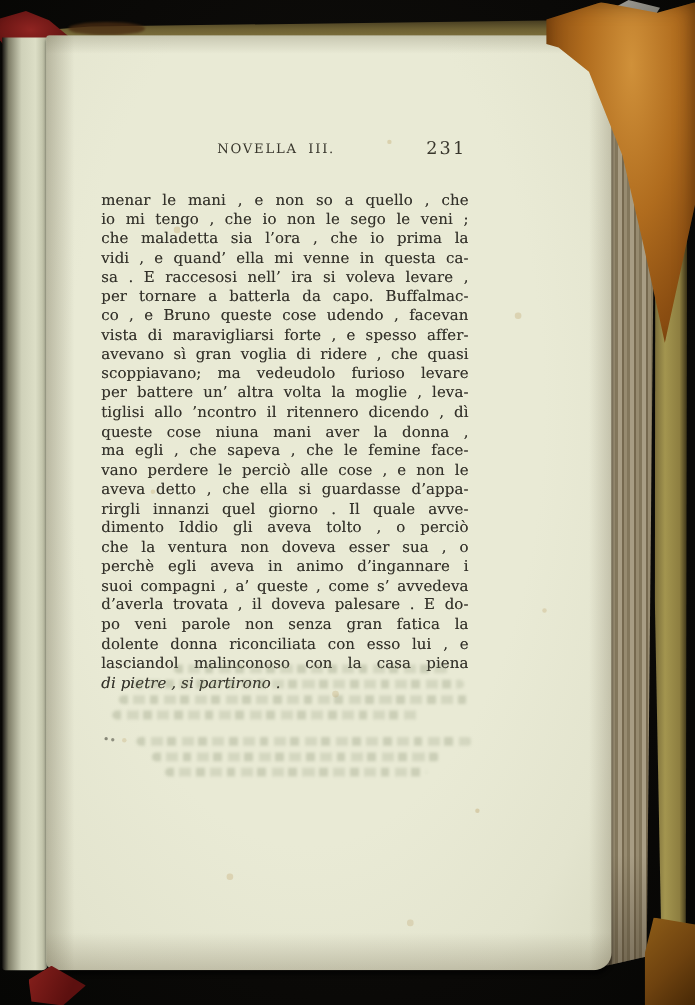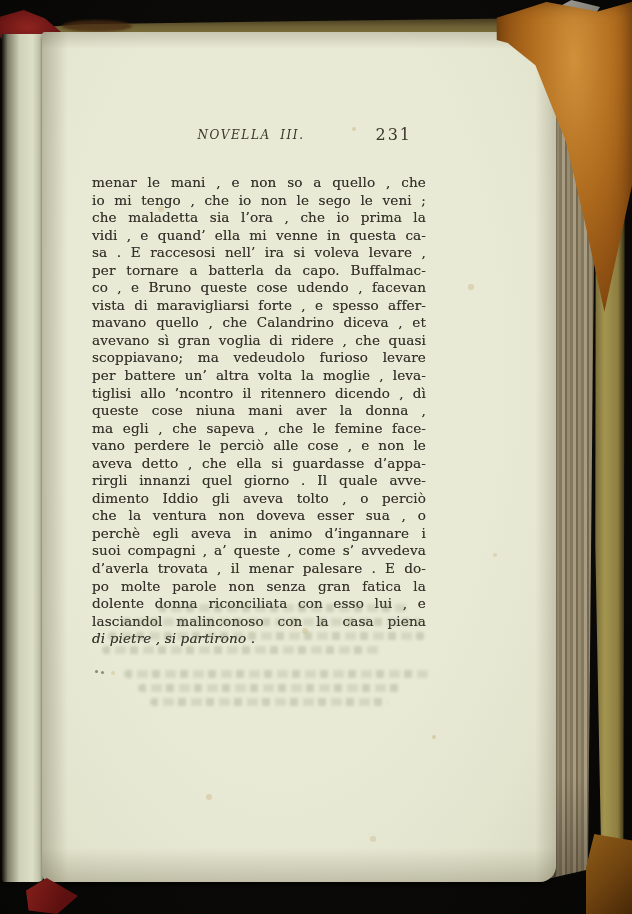--- a/index.html
+++ b/index.html
@@ -56,22 +56,22 @@
       linear-gradient(90deg, rgba(110,105,80,.38) 0%, rgba(110,105,80,0) 5%),
       linear-gradient(270deg, rgba(110,100,75,.28) 0%, rgba(0,0,0,0) 4%),
       linear-gradient(0deg, rgba(110,100,75,.30) 0%, rgba(0,0,0,0) 4%),
       linear-gradient(180deg, rgba(100,95,70,.25) 0%, rgba(0,0,0,0) 2%),
       radial-gradient(ellipse at 46% 40%, #e9ead5 55%, #e3e4ce 82%, #d9dac2 100%);
     border-radius:3px 9px 16px 8px;
     box-shadow:0 4px 3px rgba(0,0,0,.5);}
 
   .header{position:absolute;left:50px;top:96px;width:334px;height:20px;}
   .running-title{display:block;text-align:center;font-size:12px;letter-spacing:1.6px;
-    word-spacing:4px;color:#38362c;transform:translateX(-8px);font-style:italic;}
-  .page-number{position:absolute;right:14px;top:-3px;font-size:16px;letter-spacing:2px;color:#38362c;}
+    word-spacing:4px;color:#38362c;transform:translateX(-8px);}
+  .page-number{position:absolute;right:2px;top:-3px;font-size:16px;letter-spacing:2px;color:#38362c;}
 
   .body-text{position:absolute;left:50px;top:114px;width:334px;color:#33312a;
     text-shadow:0 0 .4px rgba(51,49,42,.55);margin-top:28px;}
   .tl{height:17.55px;line-height:17.55px;font-size:13.6px;letter-spacing:.1px;
     text-align:justify;text-align-last:justify;white-space:nowrap;overflow:visible;}
   .tl-last{text-align-last:left;font-style:italic;}
 
   
   .ghost{position:absolute;left:56px;top:572px;width:336px;opacity:.5;}
   .gl{height:8px;margin-bottom:6px;border-radius:4px;filter:blur(1.4px);
@@ -126,36 +126,35 @@
 
     <div class="body-text">
       <div class="tl">menar le mani , e non so a quello , che</div>
       <div class="tl">io mi tengo , che io non le sego le veni ;</div>
       <div class="tl">che maladetta sia l’ora , che io prima la</div>
       <div class="tl">vidi , e quand’ ella mi venne in questa ca-</div>
       <div class="tl">sa . E raccesosi nell’ ira si voleva levare ,</div>
       <div class="tl">per tornare a batterla da capo. Buffalmac-</div>
       <div class="tl">co , e Bruno queste cose udendo , facevan</div>
       <div class="tl">vista di maravigliarsi forte , e spesso affer-</div>
-      <div class="tl">mavano quello , che Calandrino diceva , et</div>
       <div class="tl">avevano sì gran voglia di ridere , che quasi</div>
       <div class="tl">scoppiavano; ma vedeudolo furioso levare</div>
       <div class="tl">per battere un’ altra volta la moglie , leva-</div>
       <div class="tl">tiglisi allo ’ncontro il ritennero dicendo , dì</div>
       <div class="tl">queste cose niuna mani aver la donna ,</div>
       <div class="tl">ma egli , che sapeva , che le femine face-</div>
       <div class="tl">vano perdere le perciò alle cose , e non le</div>
       <div class="tl">aveva detto , che ella si guardasse d’appa-</div>
       <div class="tl">rirgli innanzi quel giorno . Il quale avve-</div>
       <div class="tl">dimento Iddio gli aveva tolto , o perciò</div>
       <div class="tl">che la ventura non doveva esser sua , o</div>
       <div class="tl">perchè egli aveva in animo d’ingannare i</div>
       <div class="tl">suoi compagni , a’ queste , come s’ avvedeva</div>
-      <div class="tl">d’averla trovata , il menar palesare . E do-</div>
-      <div class="tl">po molte parole non senza gran fatica la</div>
+      <div class="tl">d’averla trovata , il doveva palesare . E do-</div>
+      <div class="tl">po veni parole non senza gran fatica la</div>
       <div class="tl">dolente donna riconciliata con esso lui , e</div>
       <div class="tl">lasciandol malinconoso con la casa piena</div>
       <div class="tl tl-last">di pietre , si partirono .</div>
     </div>
 
     <div class="ghost">
       <div class="gl gl1"></div>
       <div class="gl gl2"></div>
       <div class="gl gl3"></div>
       <div class="gl gl4"></div>

